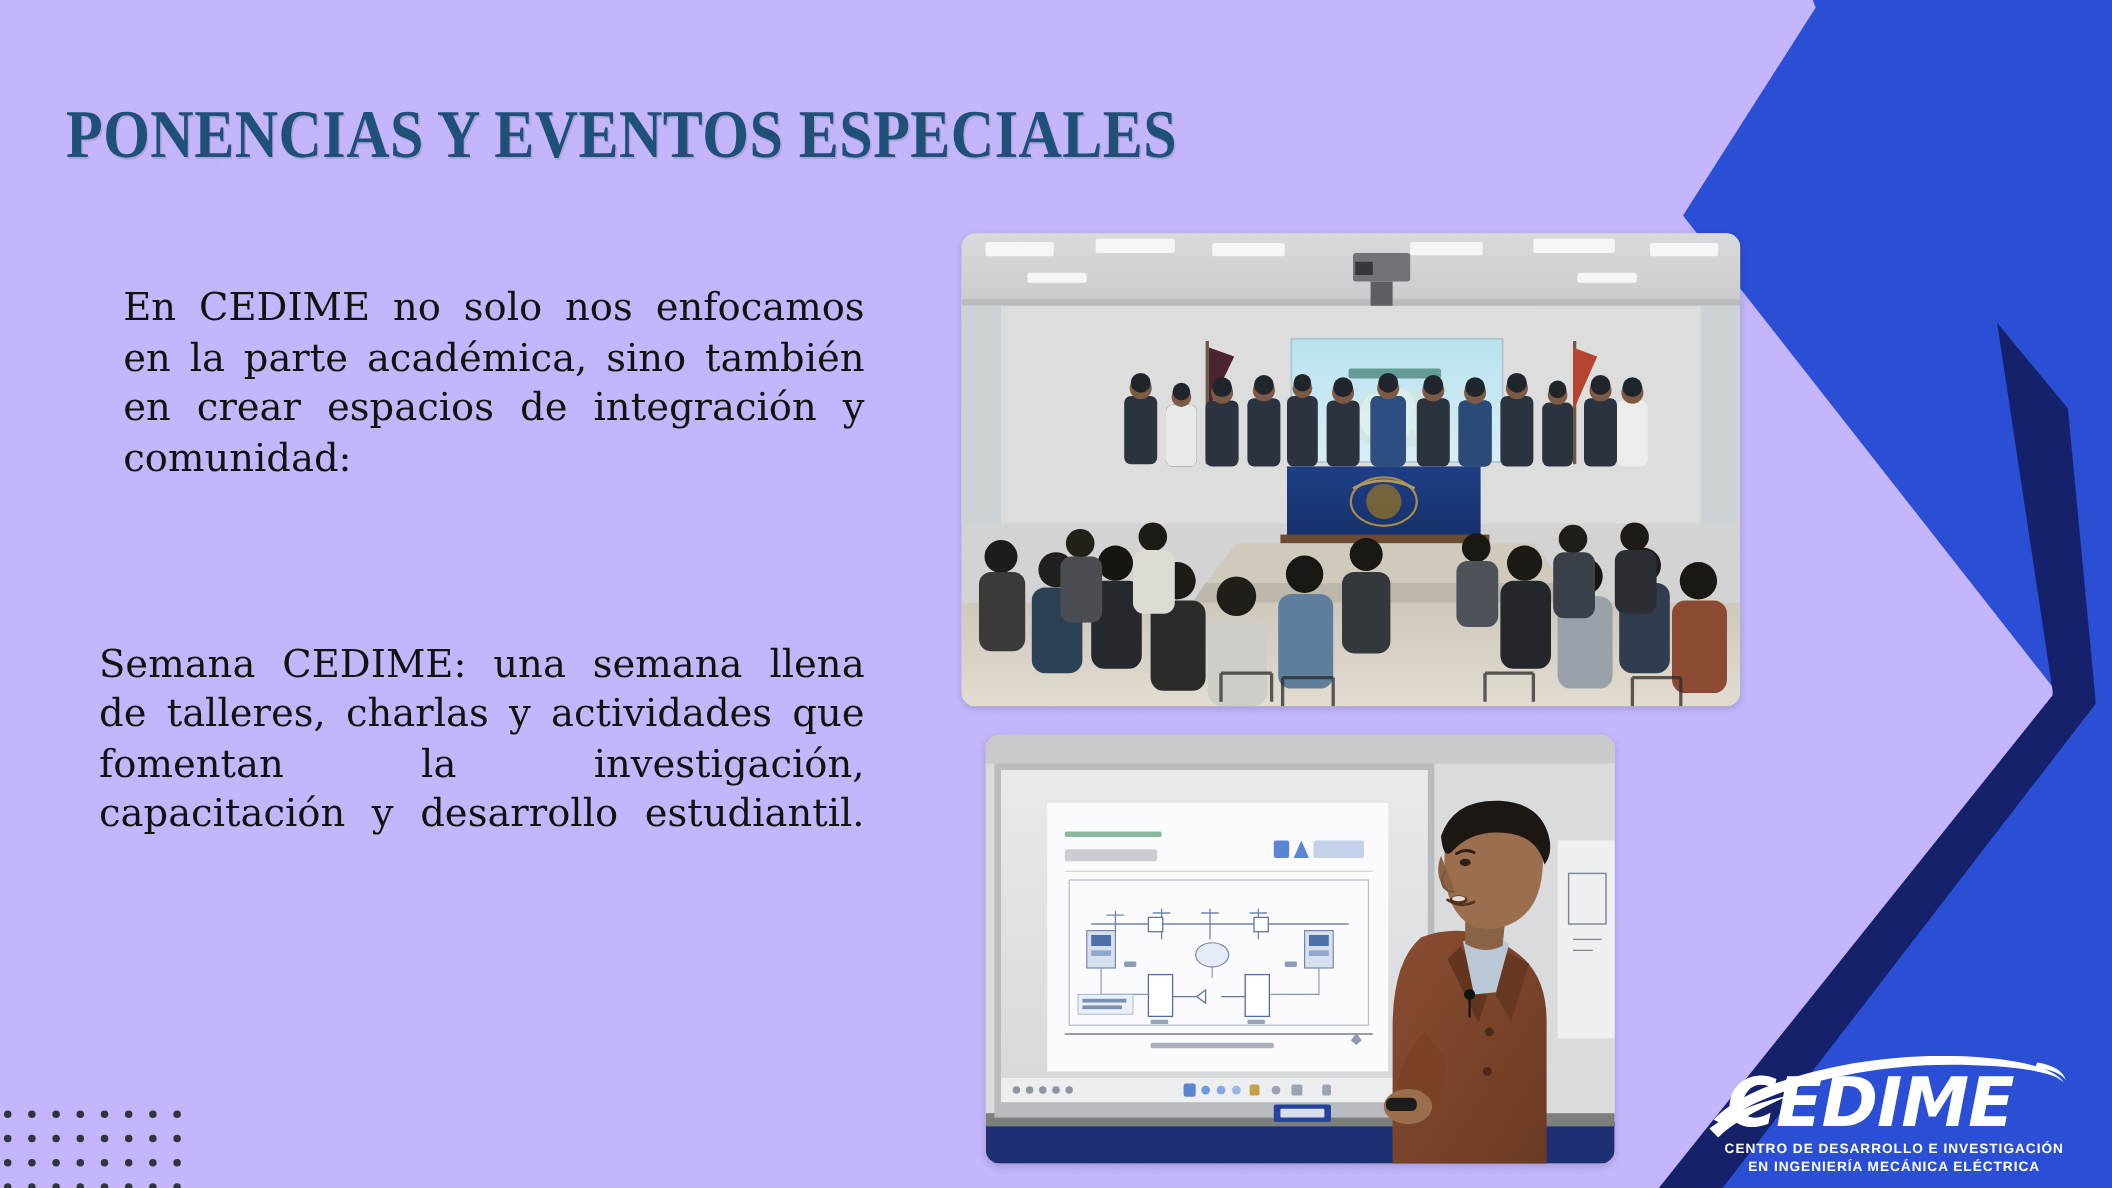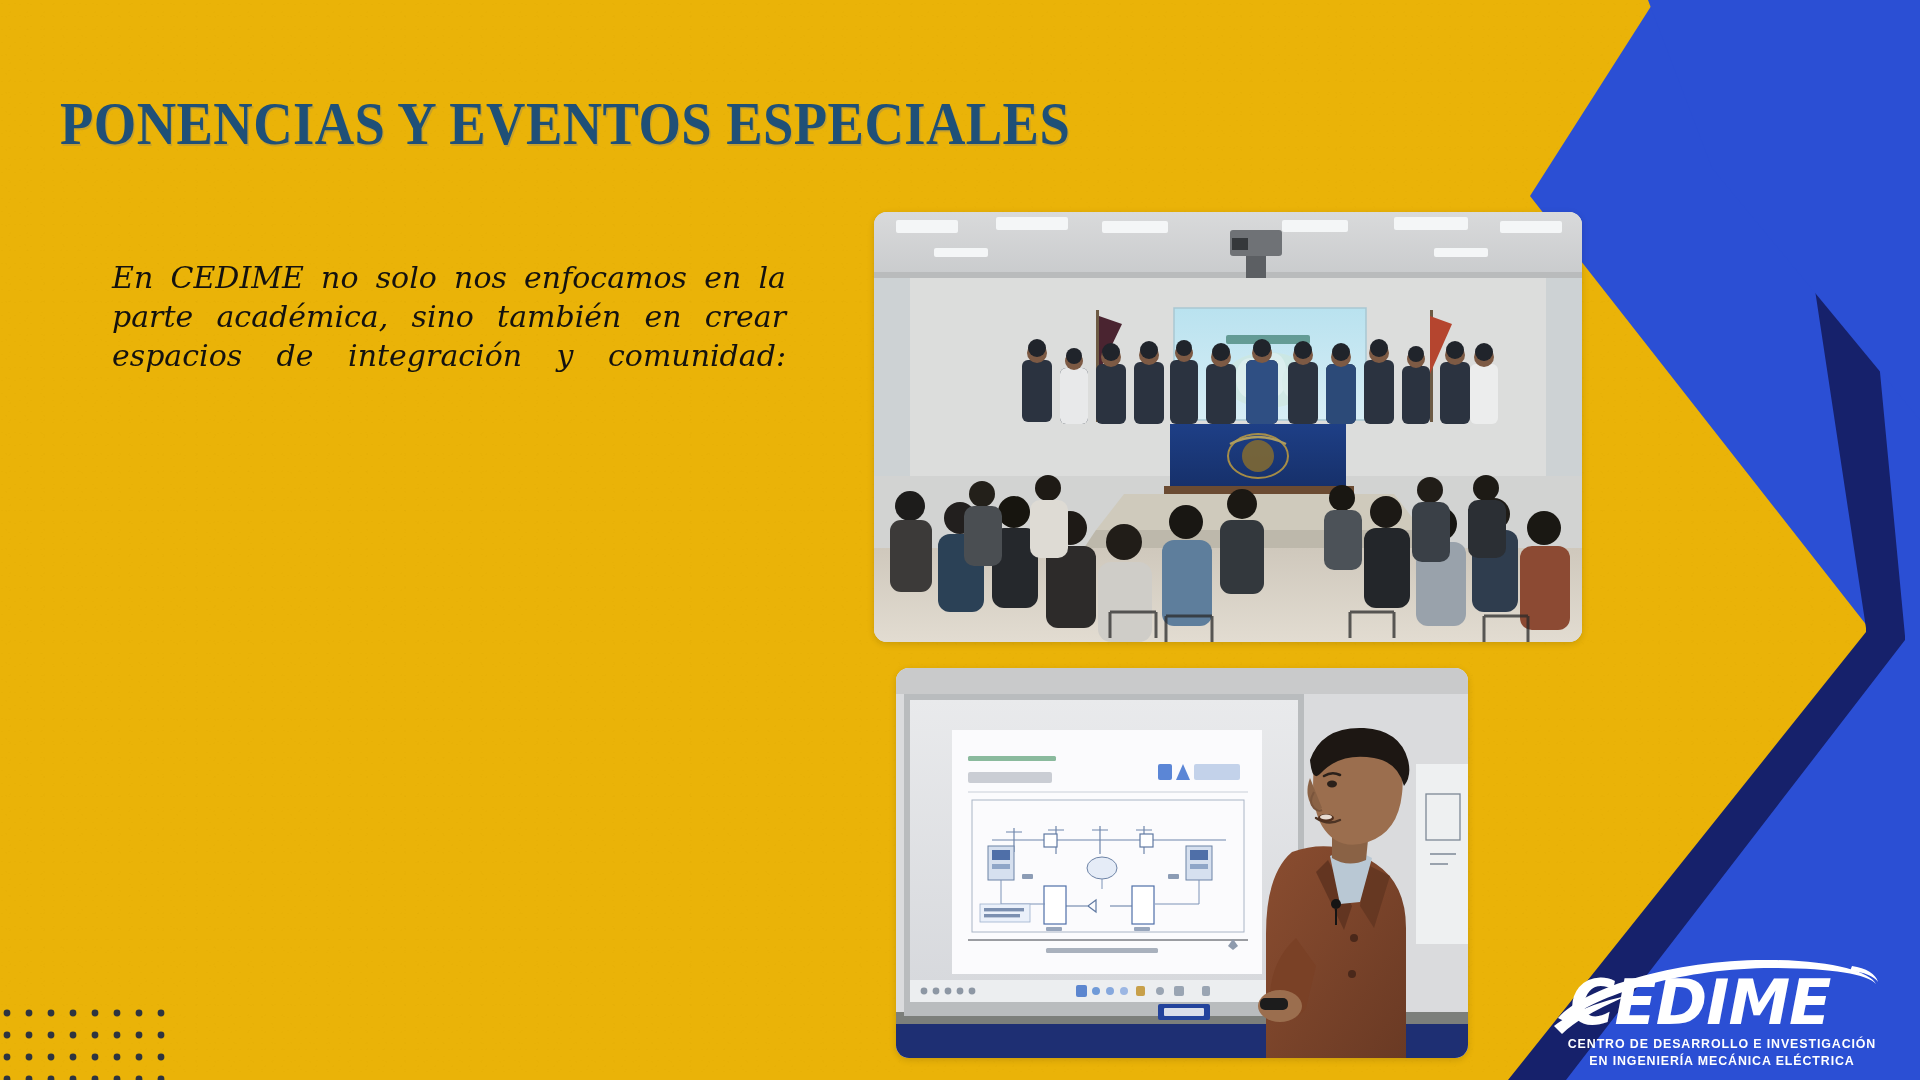--- a/index.html
+++ b/index.html
@@ -9,21 +9,21 @@
   }
   body {
     font-family: "Liberation Sans", sans-serif;
   }
 
   #slide {
     position: relative;
     width: 1920px;
     height: 1080px;
     overflow: hidden;
-    background: #eab308;
+    background: #c4b5fd;
   }
 
   
   .texture {
     position: absolute;
     inset: 0;
     pointer-events: none;
     opacity: .5;
     background-image:
       radial-gradient(circle at 13% 27%, rgba(0,0,0,.020) 0 1px, transparent 1px),
@@ -65,27 +65,26 @@
   #body-col {
     position: absolute;
     left: 86px;
     top: 258px;
     width: 700px;
     z-index: 6;
   }
   .para {
     color: #14120F;
     font-family: "DejaVu Serif", serif;
-    font-size: 30px;
+    font-size: 35px;
     line-height: 1.30;
     text-align: justify;
     text-justify: inter-word;
     margin: 0;
     font-weight: 400;
-    font-style: italic;
   }
   .para-1 { padding-left: 26px; }
   .para-1::after,
   .para-2::after {
     content: "";
     display: inline-block;
     width: 100%;
   }
   .para-2 {
     margin-top: 96px;
@@ -154,20 +153,21 @@
       <polygon points="1876,330 1920,330 1920,1080 1566,1080 1905,640 1905,636" fill="#2B4FD4"></polygon>
 
       <polygon points="1648,0 1920,0 1920,420 1712,168" fill="#2B4FD4"></polygon>
     </svg>
   </div>
 
   <div id="title">PONENCIAS Y EVENTOS ESPECIALES</div>
 
   <div id="body-col">
     <p class="para para-1">En CEDIME no solo nos enfocamos en la parte académica, sino también en crear espacios de integración y comunidad:</p>
+    <p class="para para-2">Semana CEDIME: una semana llena de talleres, charlas y actividades que fomentan la investigación, capacitación y desarrollo estudiantil.</p>
   </div>
 
   <div class="photo" id="photo-auditorium">
     <svg viewBox="0 0 708 430" xmlns="http://www.w3.org/2000/svg">
       <defs>
         <linearGradient id="ceilGrad" x1="0" y1="0" x2="0" y2="1">
           <stop offset="0" stop-color="#d9dadb"></stop>
           <stop offset="1" stop-color="#c6c8ca"></stop>
         </linearGradient>
         <linearGradient id="floorGrad" x1="0" y1="0" x2="0" y2="1">

